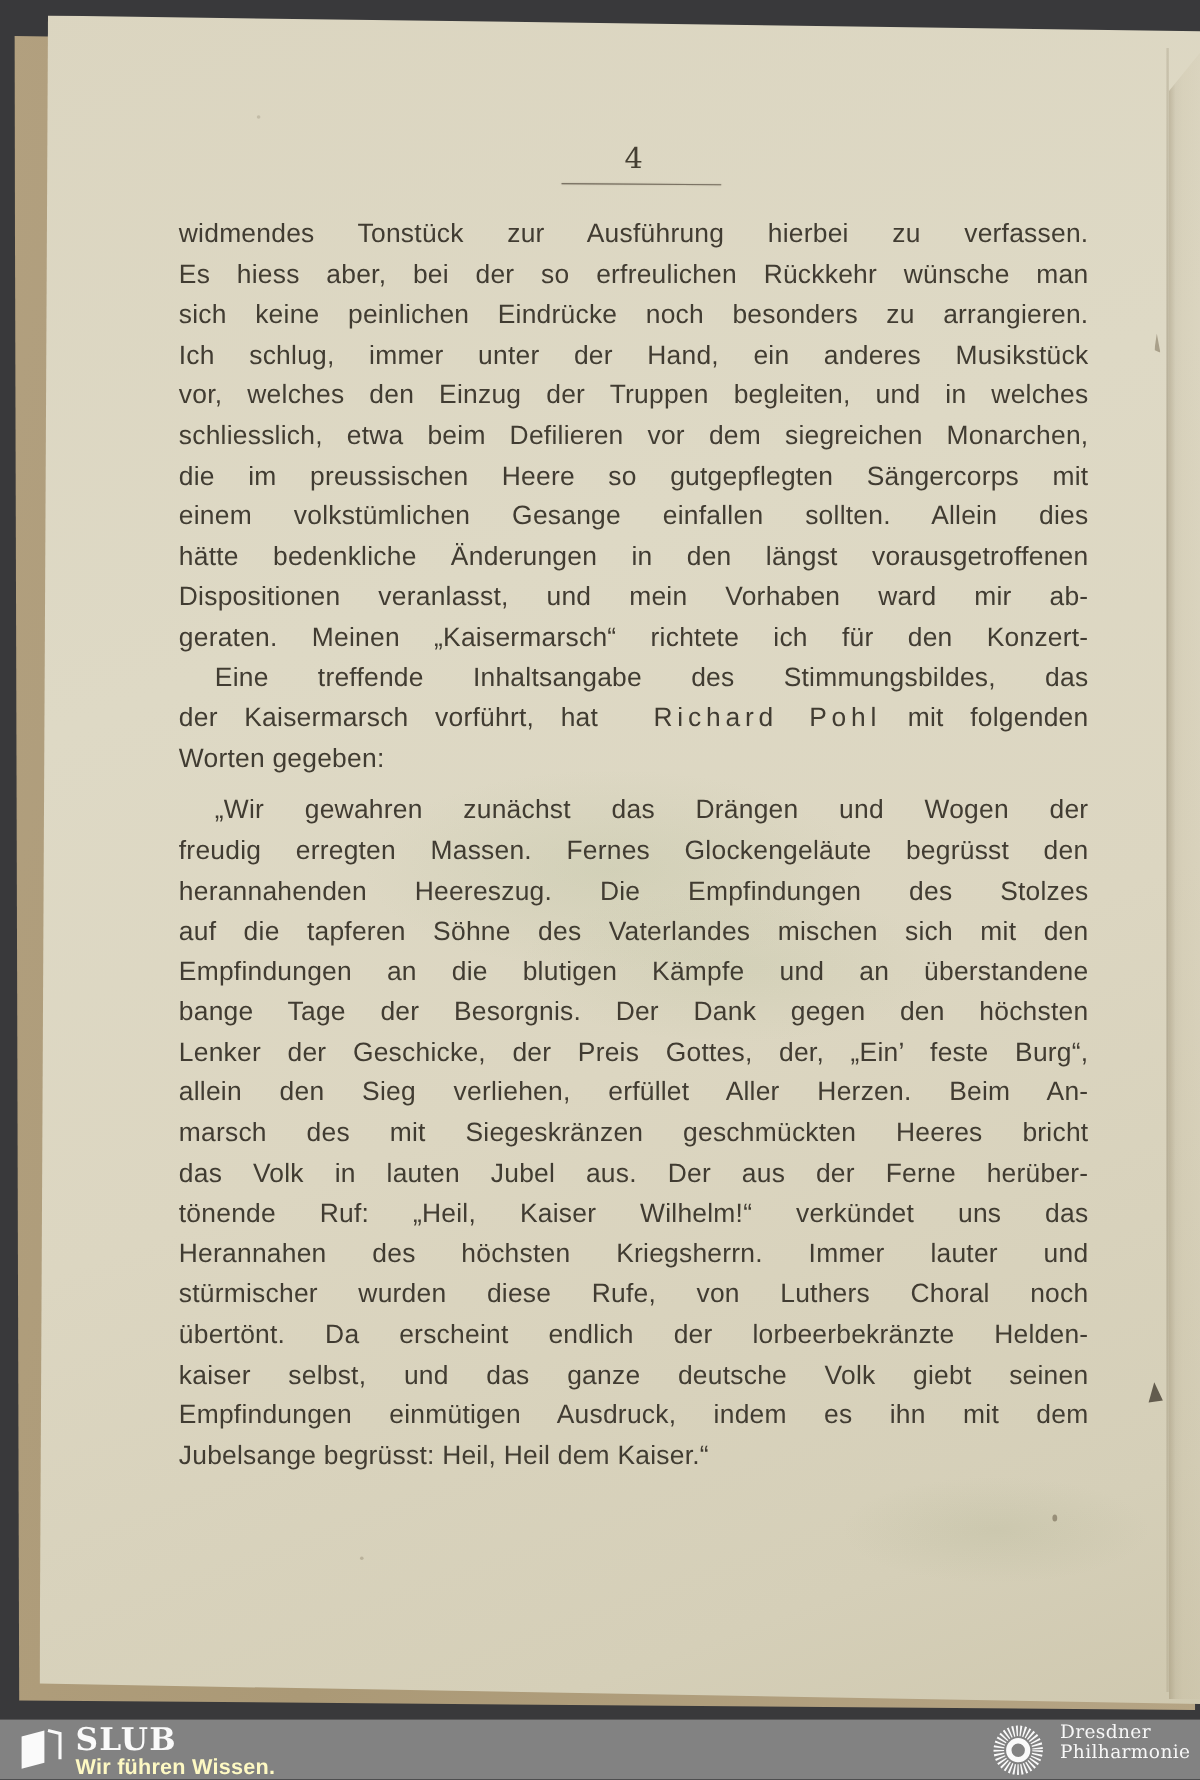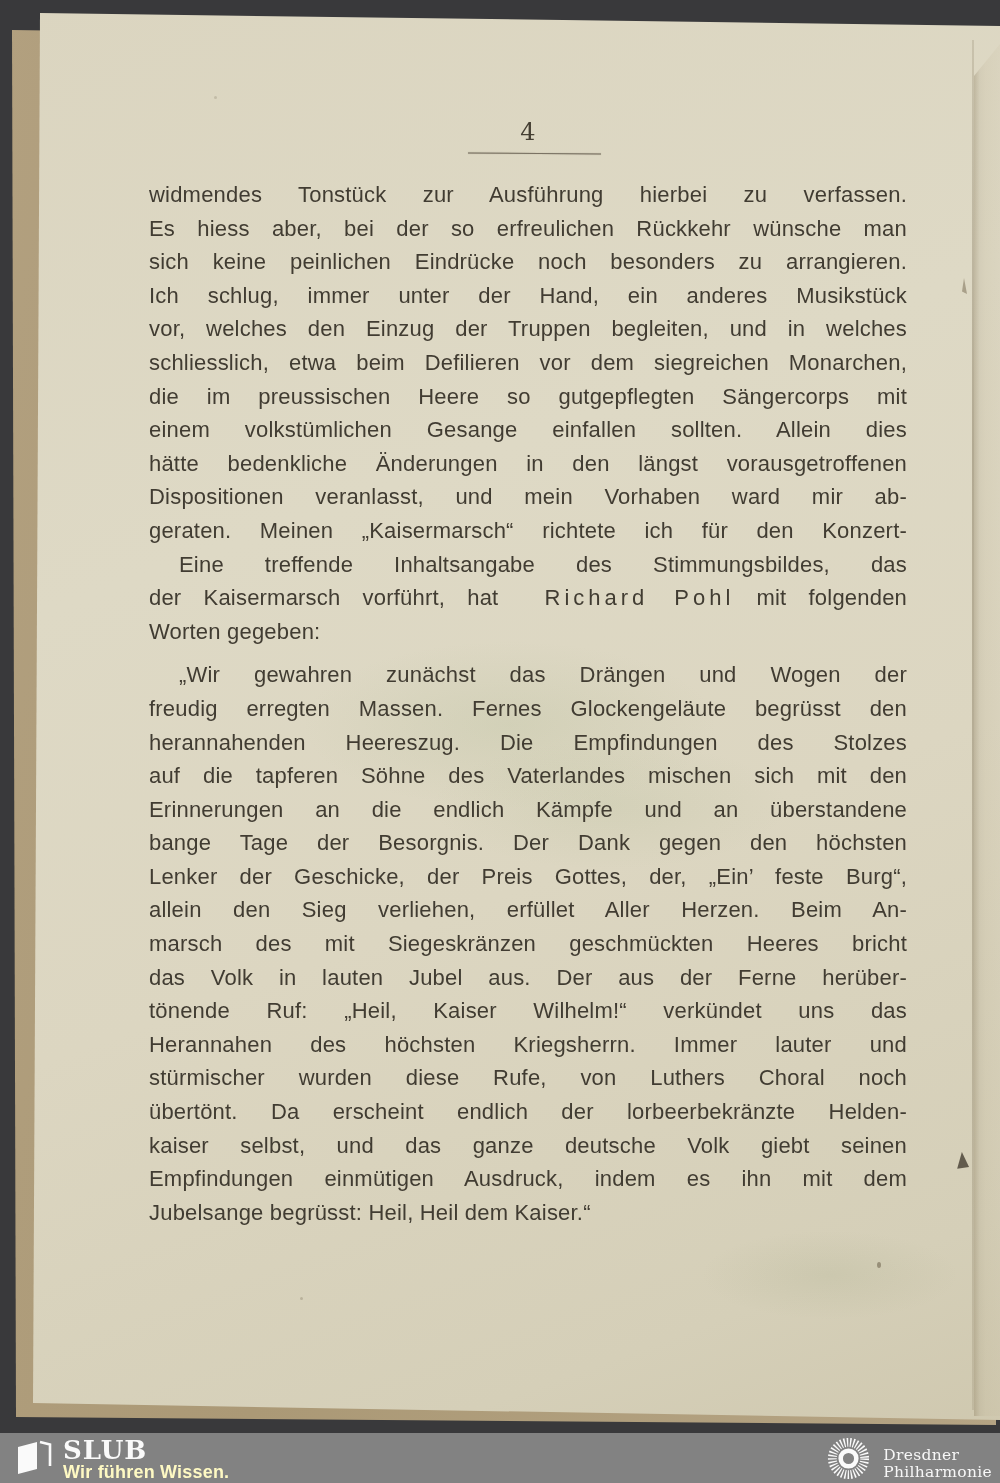--- a/index.html
+++ b/index.html
@@ -93,21 +93,21 @@
   .book-icon{width:40px;height:38px;display:block;}
   .slub-text{display:flex;flex-direction:column;justify-content:center;}
   .slub-word{
     font-family:"DejaVu Serif", serif;font-weight:bold;
     font-size:26px;line-height:26px;color:#fafafa;letter-spacing:1px;
   }
   .slub-tag{
     font-family:"Liberation Sans", sans-serif;font-weight:bold;
     font-size:18px;line-height:16px;color:#fef9c3;margin-top:1px;letter-spacing:.2px;
   }
-  .phil{display:flex;align-items:flex-end;gap:11px;padding-right:2px;}
+  .phil{display:flex;align-items:flex-start;gap:11px;padding-right:2px;}
   .sun-icon{width:47px;height:47px;display:block;}
   .phil-text{
     font-family:"DejaVu Serif", serif;
     font-size:15.5px;line-height:17.5px;color:#f7f7f7;letter-spacing:.3px;
   }
 </style>
 </head>
 <body>
 
 <div class="viewer">
@@ -144,21 +144,21 @@
       <div class="paragraph">
         <div class="line indent">Eine treffende Inhaltsangabe des Stimmungsbildes, das</div>
         <div class="line"><span>der Kaisermarsch vorführt, hat </span><span class="sperr">Richard Pohl</span><span> mit folgenden</span></div>
         <div class="line final">Worten gegeben:</div>
       </div>
       <div class="paragraph spaced">
         <div class="line indent">„Wir gewahren zunächst das Drängen und Wogen der</div>
         <div class="line">freudig erregten Massen. Fernes Glockengeläute begrüsst den</div>
         <div class="line">herannahenden Heereszug. Die Empfindungen des Stolzes</div>
         <div class="line">auf die tapferen Söhne des Vaterlandes mischen sich mit den</div>
-        <div class="line">Erinnerungen an die endlich Kämpfe und an überstandene</div>
+        <div class="line">Empfindungen an die blutigen Kämpfe und an überstandene</div>
         <div class="line">bange Tage der Besorgnis. Der Dank gegen den höchsten</div>
         <div class="line">Lenker der Geschicke, der Preis Gottes, der, „Ein’ feste Burg“,</div>
         <div class="line">allein den Sieg verliehen, erfüllet Aller Herzen. Beim An-</div>
         <div class="line">marsch des mit Siegeskränzen geschmückten Heeres bricht</div>
         <div class="line">das Volk in lauten Jubel aus. Der aus der Ferne herüber-</div>
         <div class="line">tönende Ruf: „Heil, Kaiser Wilhelm!“ verkündet uns das</div>
         <div class="line">Herannahen des höchsten Kriegsherrn. Immer lauter und</div>
         <div class="line">stürmischer wurden diese Rufe, von Luthers Choral noch</div>
         <div class="line">übertönt. Da erscheint endlich der lorbeerbekränzte Helden-</div>
         <div class="line">kaiser selbst, und das ganze deutsche Volk giebt seinen</div>

